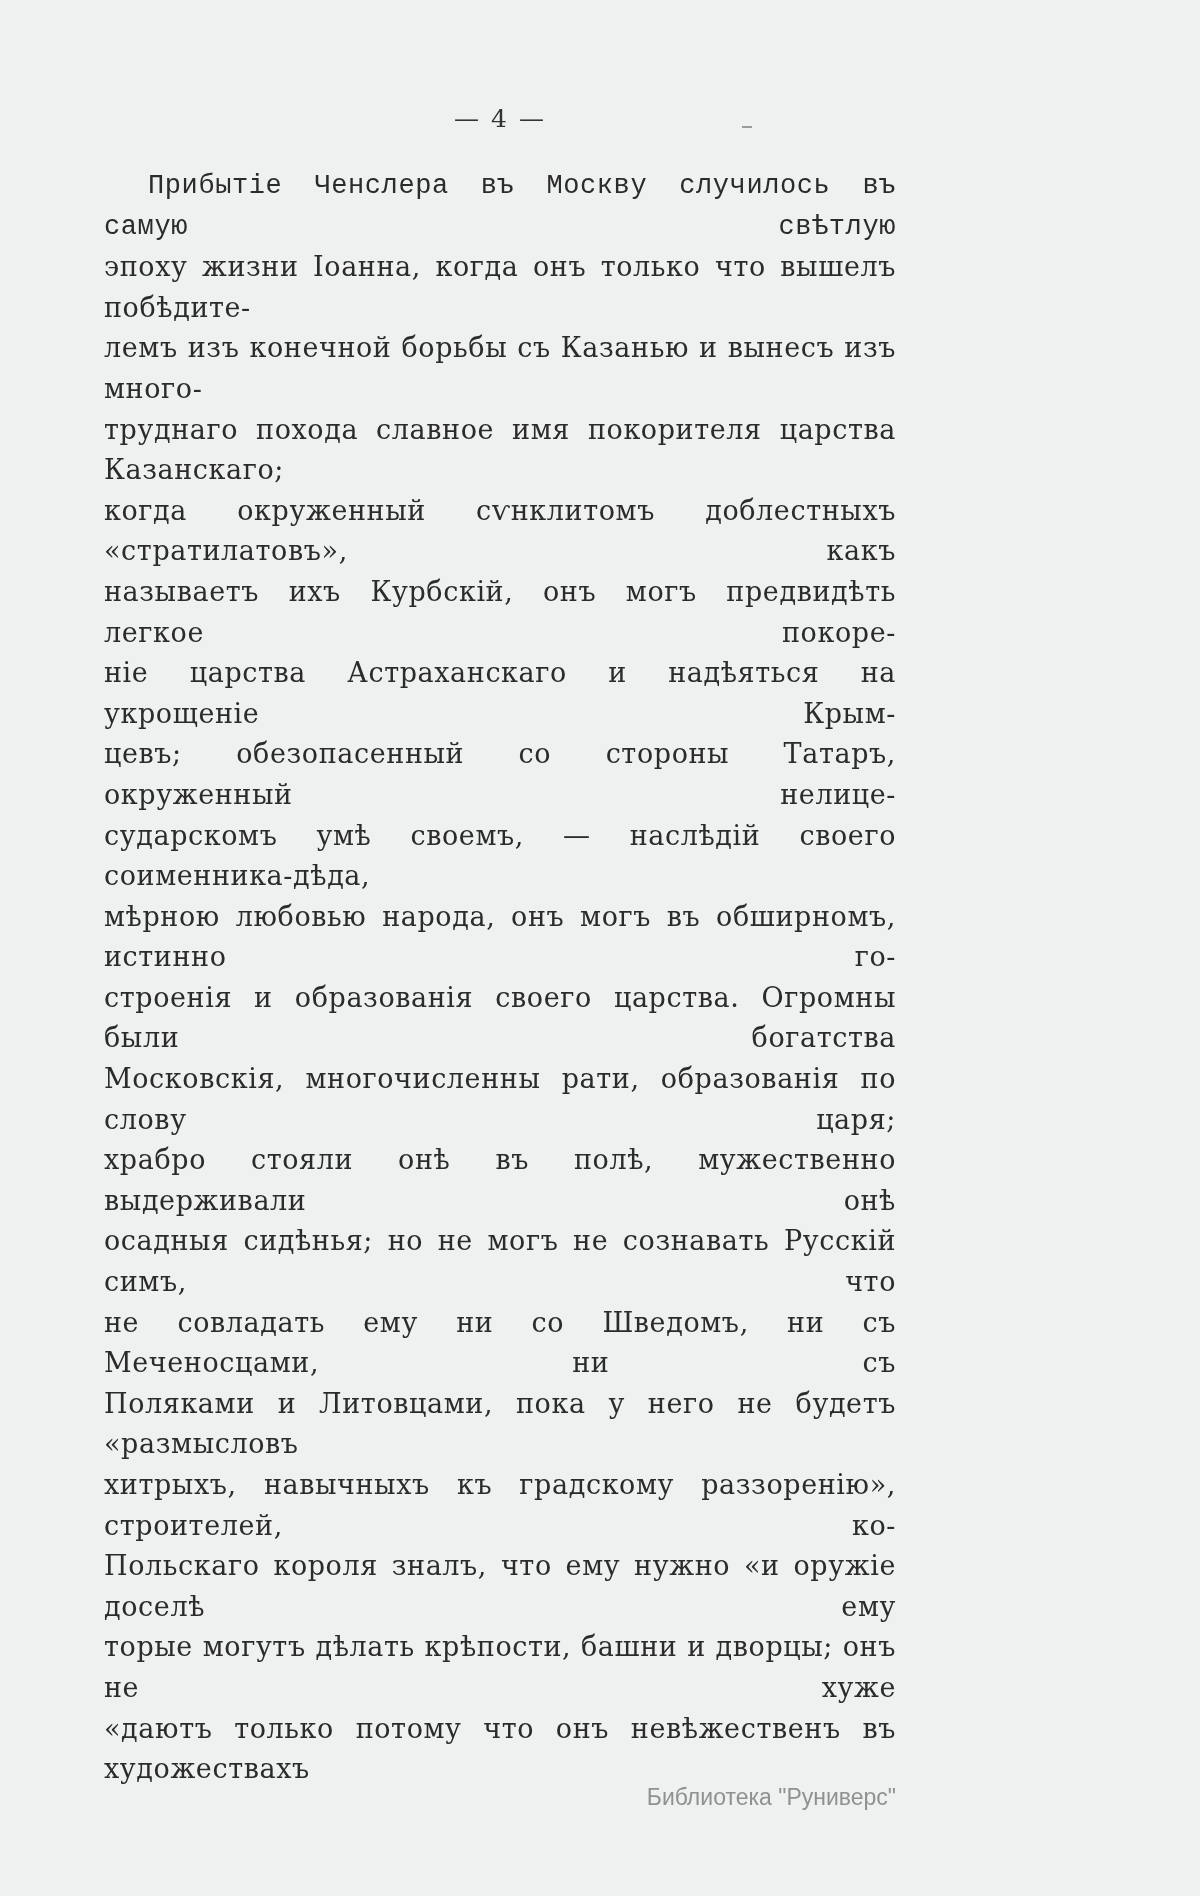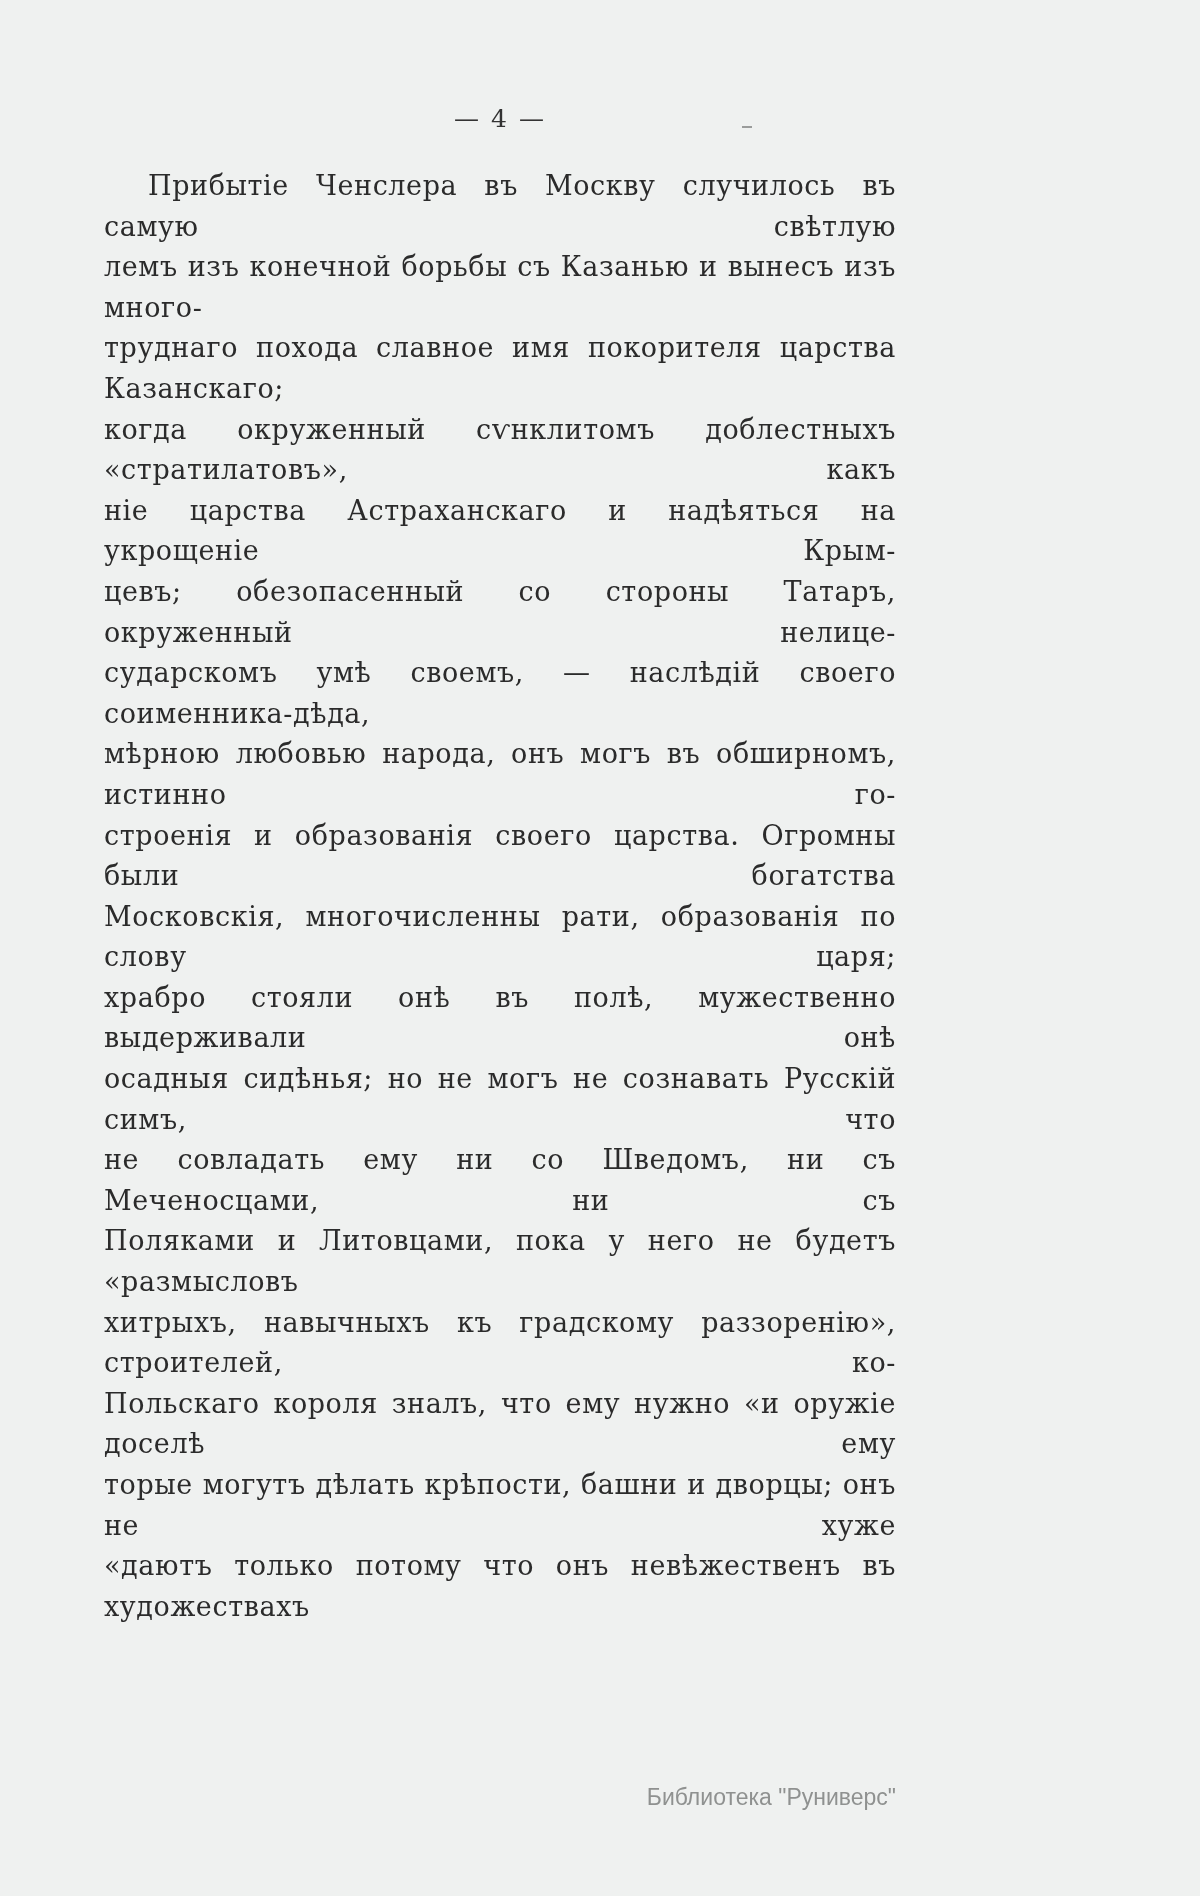--- a/index.html
+++ b/index.html
@@ -43,20 +43,21 @@
   .line {
     font-size: 27px;
     line-height: 40.6px;
     letter-spacing: 0.6px;
     text-align: justify;
     text-align-last: justify;
     white-space: normal;
   }
   .line.indent {
     text-indent: 44px;
+    font-family: Liberation Mono, monospace;
   }
   .watermark {
     position: absolute;
     top: 1784px;
     left: 104px;
     width: 792px;
     text-align: right;
     font-family: "Liberation Sans", "DejaVu Sans", sans-serif;
     font-size: 23px;
     color: #8f9190;
@@ -66,23 +67,25 @@
 <body>
 
 <div class="page">
 
   <div class="page-number">— 4 —</div>
 
   <div class="scan-mark"></div>
 
   <div class="text-block">
       <div class="line indent">Прибытіе Ченслера въ Москву случилось въ самую свѣтлую</div>
+      <div class="line">эпоху жизни Іоанна, когда онъ только что вышелъ побѣдите-</div>
       <div class="line">лемъ изъ конечной борьбы съ Казанью и вынесъ изъ много-</div>
       <div class="line">труднаго похода славное имя покорителя царства Казанскаго;</div>
       <div class="line">когда окруженный сѵнклитомъ доблестныхъ «стратилатовъ», какъ</div>
+      <div class="line">называетъ ихъ Курбскій, онъ могъ предвидѣть легкое покоре-</div>
       <div class="line">ніе царства Астраханскаго и надѣяться на укрощеніе Крым-</div>
       <div class="line">цевъ; обезопасенный со стороны Татаръ, окруженный нелице-</div>
       <div class="line">сударскомъ умѣ своемъ, — наслѣдій своего соименника-дѣда,</div>
       <div class="line">мѣрною любовью народа, онъ могъ въ обширномъ, истинно го-</div>
       <div class="line">строенія и образованія своего царства. Огромны были богатства</div>
       <div class="line">Московскія, многочисленны рати, образованія по слову царя;</div>
       <div class="line">храбро стояли онѣ въ полѣ, мужественно выдерживали онѣ</div>
       <div class="line">осадныя сидѣнья; но не могъ не сознавать Русскій симъ, что</div>
       <div class="line">не совладать ему ни со Шведомъ, ни съ Меченосцами, ни съ</div>
       <div class="line">Поляками и Литовцами, пока у него не будетъ «размысловъ</div>

